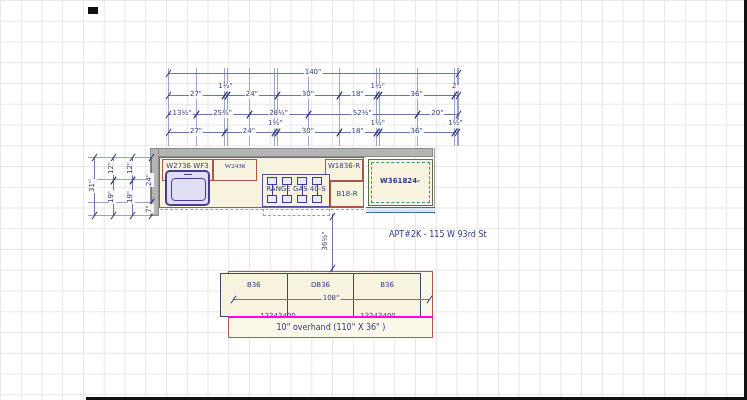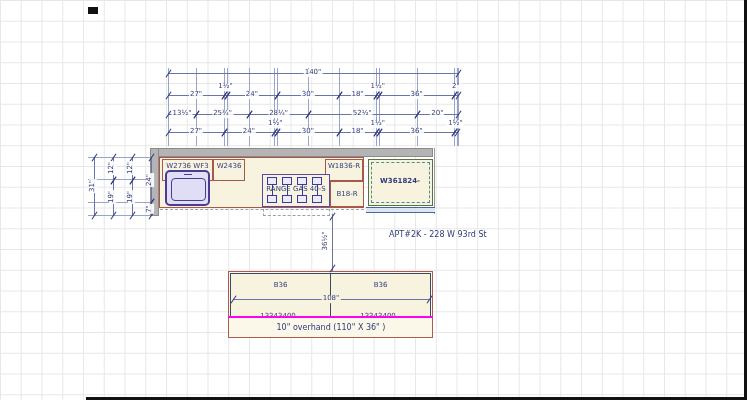--- a/index.html
+++ b/index.html
@@ -37,21 +37,21 @@
 
   <div class="abs" style="left:150px;top:148px;width:283px;height:9px;background:#b4b4b4;border:1px solid #8a8a8a;box-sizing:border-box;z-index:2;"></div>
   <div class="abs" style="left:150px;top:148px;width:9px;height:68px;background:#b4b4b4;border:1px solid #8a8a8a;box-sizing:border-box;z-index:2;"></div>
   <div class="abs" style="left:434px;top:148px;width:1px;height:66px;background:#9a9a9a;z-index:2;"></div>
 
   <div class="abs" style="left:159px;top:157px;width:205px;height:51px;background:#f8f3df;border:1px solid #a8584a;box-sizing:border-box;z-index:1;"></div>
 
   <div class="cabbox" style="left:162px;top:159px;width:51px;height:22px;">
     <span class="cablab">W2736 WF3</span>
   </div>
-  <div class="cabbox" style="left:213px;top:159px;width:32px;height:22px;">
+  <div class="cabbox" style="left:213px;top:159px;width:44px;height:22px;font-family:Liberation Serif, serif;">
     <span class="cablab">W2436</span>
   </div>
   <div class="cabbox" style="left:325px;top:159px;width:38px;height:22px;">
     <span class="cablab">W1836-R</span>
   </div>
 
   <div class="abs" style="left:262px;top:174px;width:68px;height:33px;border:1px solid #5a4a9e;background:#f8f3df;box-sizing:border-box;z-index:2;"></div>
   <div class="burner" style="left:267px;top:177px;"></div>
   <div class="burner" style="left:282px;top:177px;"></div>
   <div class="burner" style="left:297px;top:177px;"></div>
@@ -66,26 +66,29 @@
   <div class="abs" style="left:184px;top:174px;width:8px;height:1px;background:#4a3c92;z-index:4;"></div>
 
   <div class="abs" style="left:368px;top:159px;width:65px;height:47px;background:#f8f3df;border:1px solid #5c6e44;box-sizing:border-box;z-index:2;"></div>
   <div class="abs" style="left:371px;top:162px;width:59px;height:41px;border:1px dashed #3f948f;box-sizing:border-box;z-index:2;"></div>
   <div class="dimlab" style="left:400px;top:182px;background:transparent;z-index:3;font-weight:bold;">W361824-</div>
   <div class="abs" style="left:366px;top:207px;width:69px;height:6px;background:#dce6f2;border-top:1px solid #446a96;border-bottom:1px solid #446a96;box-sizing:border-box;z-index:2;"></div>
 
   <div class="abs" style="left:160px;top:209px;width:204px;height:0;border-top:1px dashed #a0a0a0;z-index:1;"></div>
   <div class="abs" style="left:263px;top:209px;width:67px;height:7px;border:1px dashed #a0a0a0;border-top:none;box-sizing:border-box;z-index:1;"></div>
 
-  <div class="abs" style="left:389px;top:230px;font-size:8px;color:#2e3a7a;white-space:nowrap;z-index:3;">APT#2K - 228 W 93rd St</div>
+  <div class="abs" style="left:389px;top:230px;font-size:8px;color:#2e3a7a;white-space:nowrap;z-index:3;">APT#2K - 115 W 93rd St</div>
 
   <div class="abs" style="left:228px;top:271px;width:205px;height:67px;background:#fbf8ea;border:1px solid #b05a4c;box-sizing:border-box;z-index:1;"></div>
-  <div class="abs" style="left:230px;top:273px;width:201px;height:44px;border:1px solid #3c4a66;box-sizing:border-box;display:flex;background:#f8f3df;z-index:2;">
+  <div class="abs" style="left:220px;top:273px;width:201px;height:44px;border:1px solid #3c4a66;box-sizing:border-box;display:flex;background:#f8f3df;z-index:2;">
     <div class="islandcell" style="border-right:1px solid #3c4a66;">
       <span class="cablab">B36</span>
+    </div>
+    <div class="islandcell" style="border-right:1px solid #3c4a66;">
+      <span class="cablab">DB36</span>
     </div>
     <div class="islandcell">
       <span class="cablab">B36</span>
     </div>
   </div>
   <div class="dline" style="left:233px;top:299px;width:196px;height:1px;z-index:2;"></div>
   <div class="tick" style="left:233px;top:295px;"></div>
   <div class="tick" style="left:429px;top:295px;"></div>
   <div class="dimlab" style="left:331px;top:299px;background:#f8f3df;">108"</div>
   <div class="dimlab" style="left:278px;top:317px;background:transparent;z-index:4;">13343400</div>

